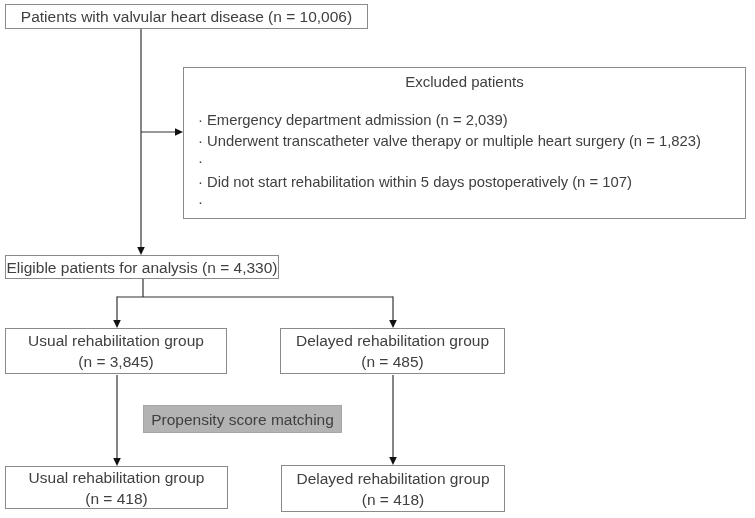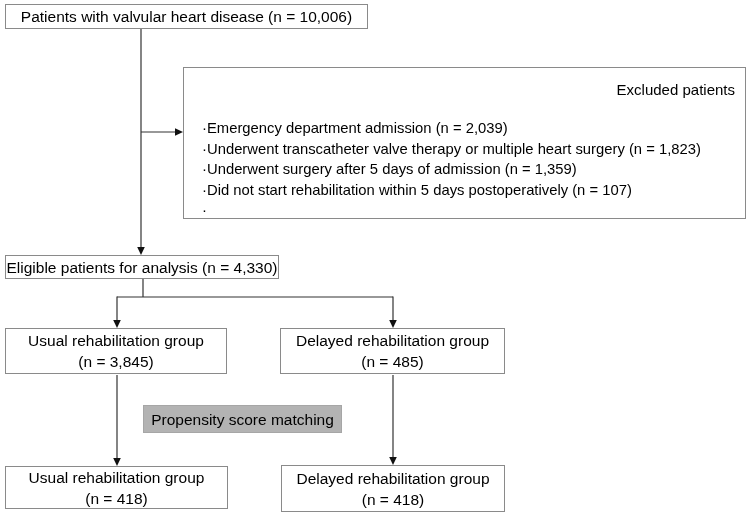--- a/index.html
+++ b/index.html
@@ -6,21 +6,21 @@
     margin: 0;
     padding: 0;
     background: #ffffff;
   }
   .canvas {
     position: relative;
     width: 755px;
     height: 518px;
     background: #ffffff;
     font-family: "Liberation Sans", sans-serif;
-    color: #000000;
+    color: #404040;
     overflow: hidden;
   }
   .connectors {
     position: absolute;
     left: 0;
     top: 0;
     width: 755px;
     height: 518px;
   }
   .box {
@@ -46,22 +46,22 @@
   #delayed-matched-box{ left: 281px; top: 465px; width: 224px; height: 47px; }
   #matching-box {
     left: 143px; top: 405px; width: 199px; height: 28px;
     background: #b3b3b3;
     border: 1px solid #a6a6a6;
     font-size: 15.5px;
   }
   #excluded-box {
     left: 183px; top: 67px; width: 563px; height: 152px;
     display: block;
-    text-align: right;
-    padding: 12px 10px;
+    text-align: center;
+    padding: 4px 10px;
     font-size: 14.8px;
   }
   .excluded-title {
     line-height: 20px;
     margin-bottom: 18px;
     font-size: 15px;
   }
   .ex-item {
     display: flex;
     line-height: 20.5px;
@@ -126,21 +126,20 @@
     <div class="ex-item">
       <span class="bullet">·</span>
       <span>Emergency department admission (n = 2,039)</span>
     </div>
     <div class="ex-item">
       <span class="bullet">·</span>
       <span>Underwent transcatheter valve therapy or multiple heart surgery (n = 1,823)</span>
     </div>
     <div class="ex-item">
       <span class="bullet">·</span>
-      <span>Underwent surgery after 5 days of admission (n = 1,359)</span>
     </div>
     <div class="ex-item">
       <span class="bullet">·</span>
       <span>Did not start rehabilitation within 5 days postoperatively (n = 107)</span>
     </div>
     <div class="ex-item">
       <span class="bullet">·</span>
     </div>
   </div>
 

